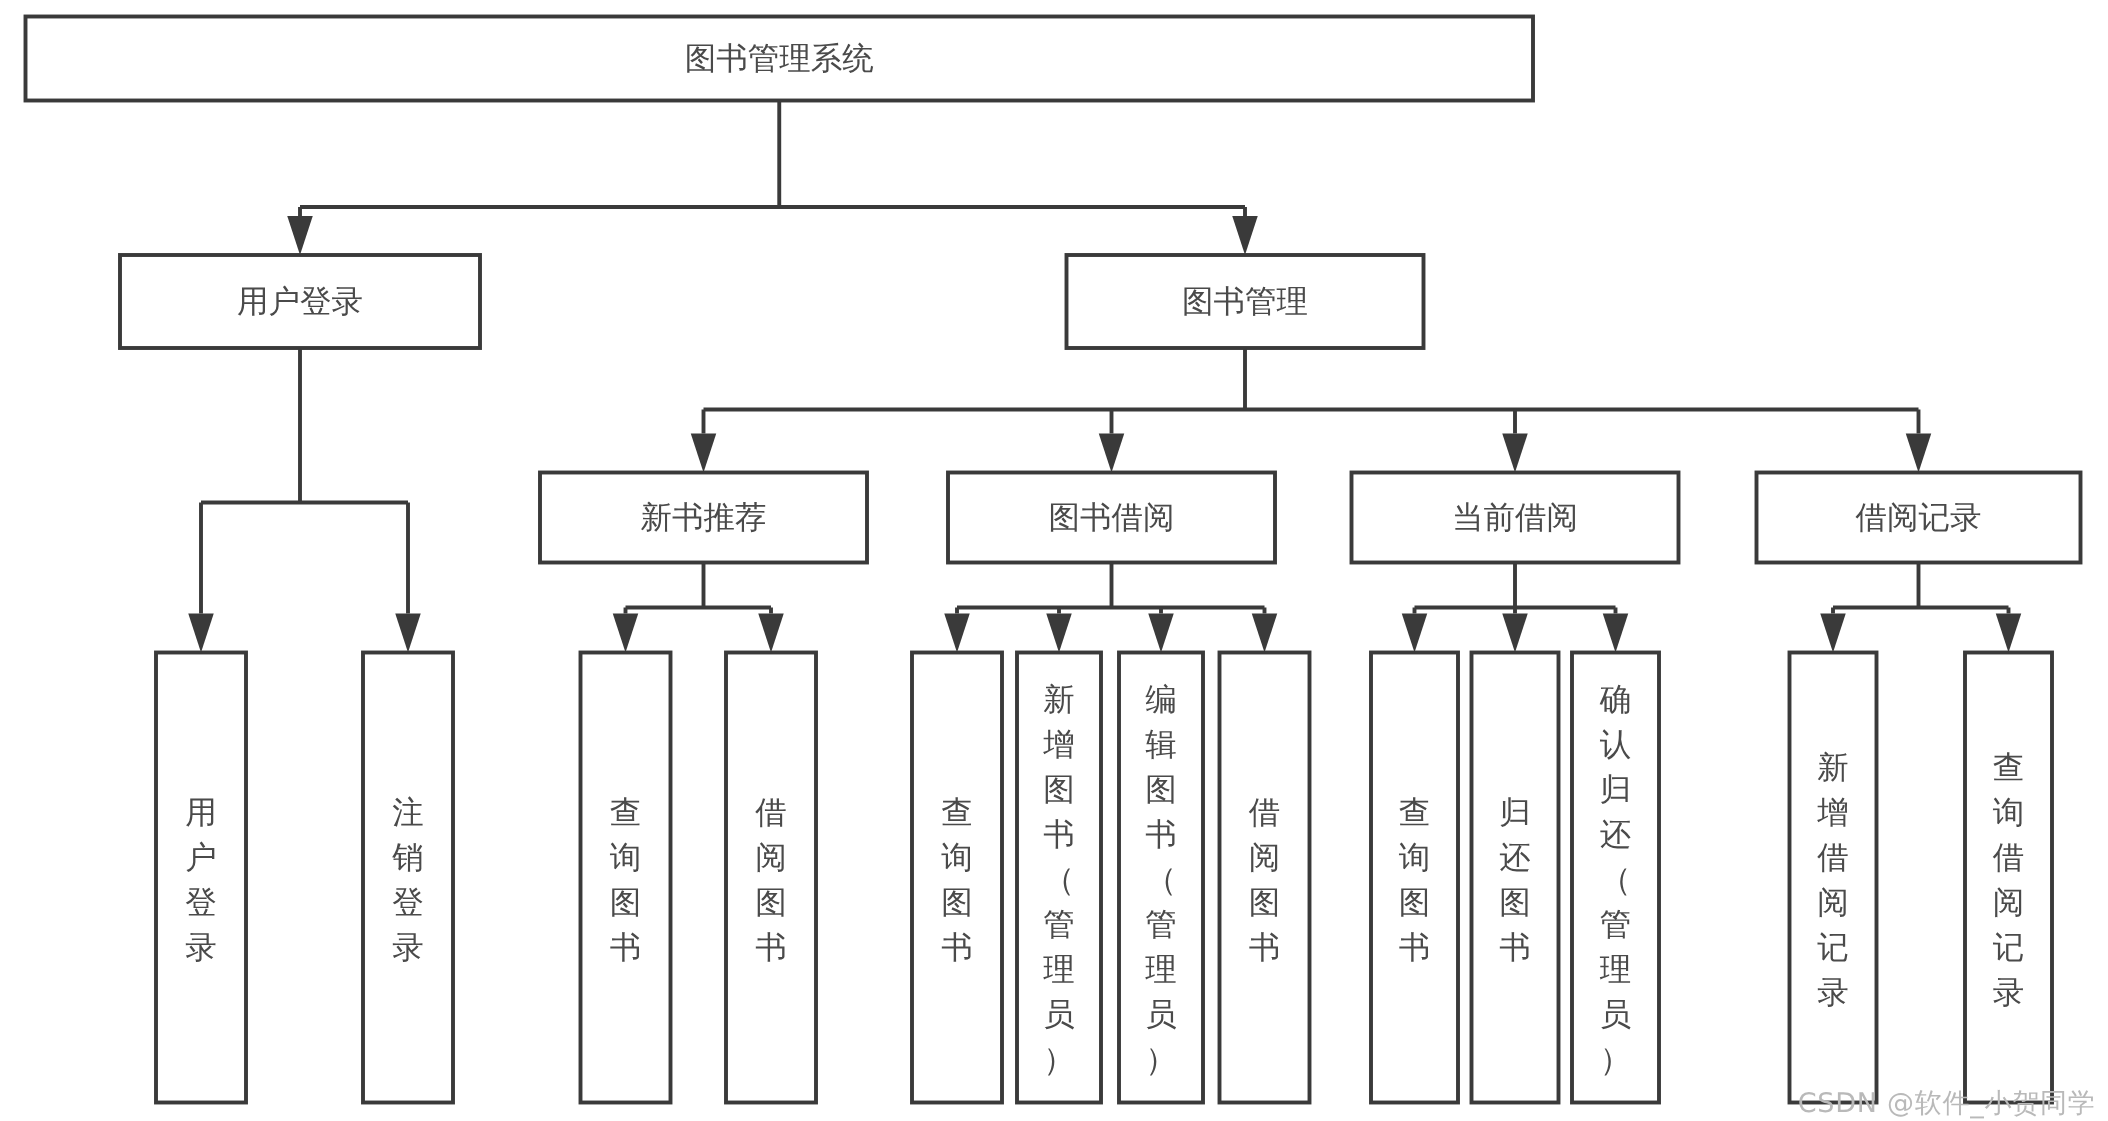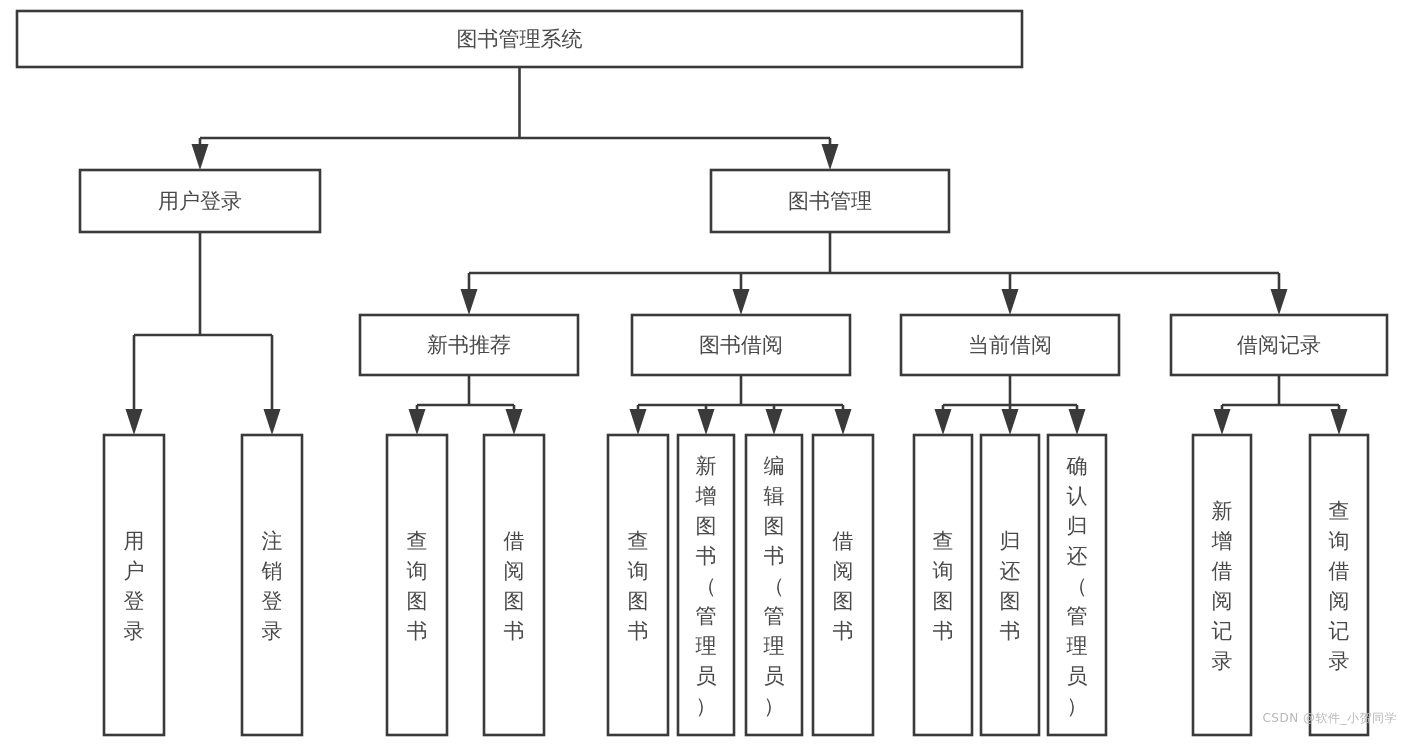--- a/index.html
+++ b/index.html
@@ -44,22 +44,22 @@
     stroke-width: 2.6;
     fill: none;
   }
   .arrow-head {
     fill: #3a3a3a;
     stroke: none;
   }
   .watermark {
     position: absolute;
     right: 8px;
-    bottom: 20px;
-    font-size: 12px;
+    bottom: 0;
+    font-size: 18px;
     color: #b9b9b9;
     font-family: "DejaVu Sans", "Liberation Sans", sans-serif;
     white-space: nowrap;
     letter-spacing: 0.5px;
   }
 </style>
 </head>
 <body>
 
 <svg id="diagram" viewBox="0 0 1405 747" xmlns="http://www.w3.org/2000/svg">

